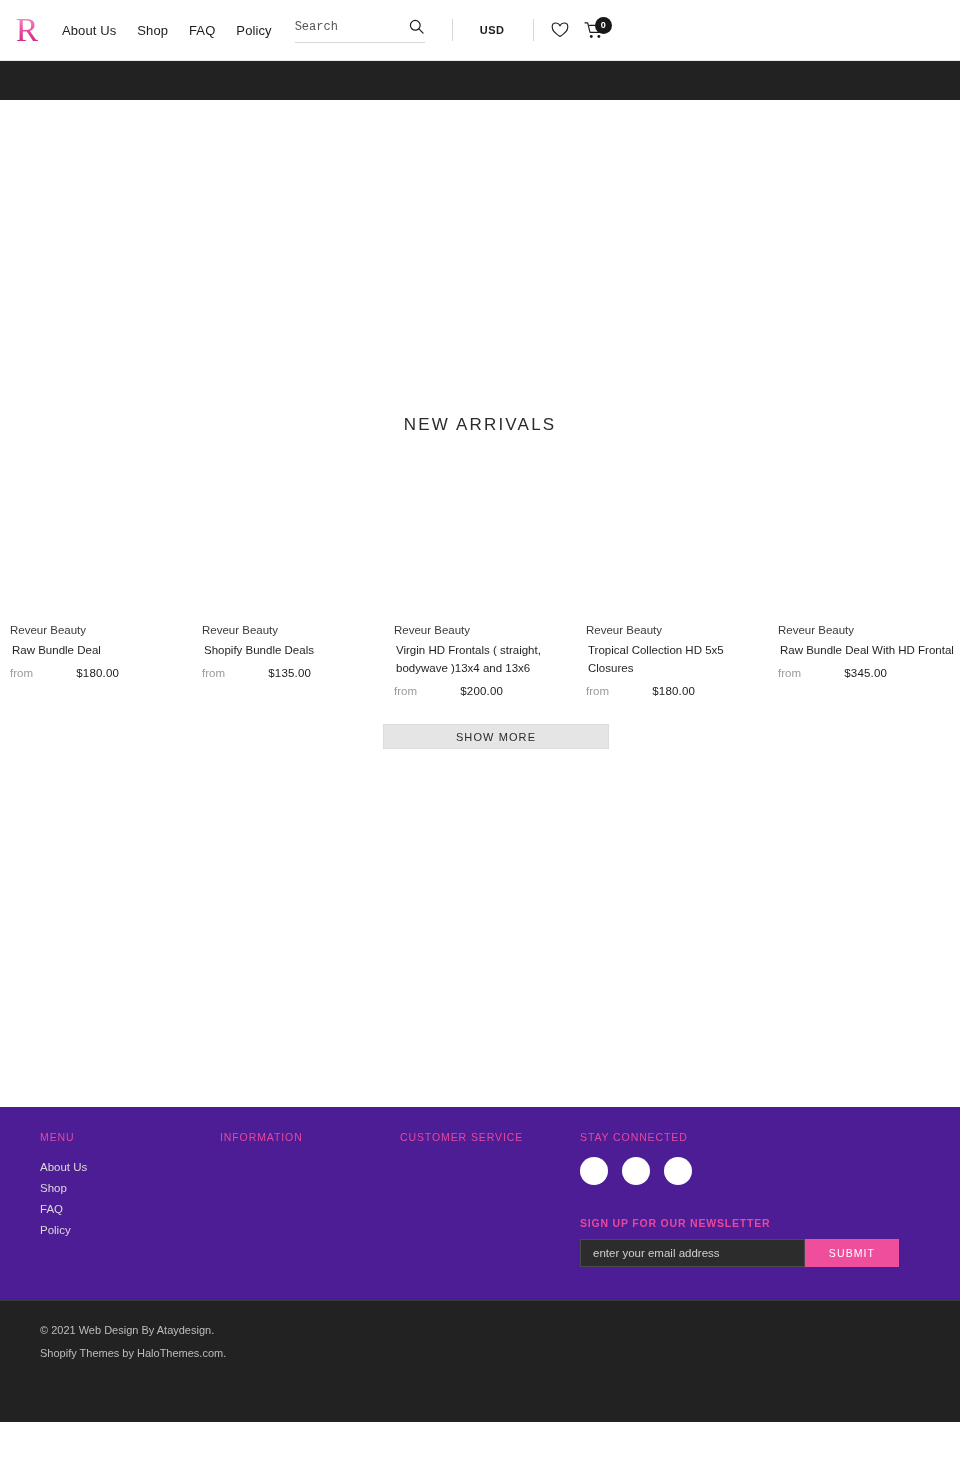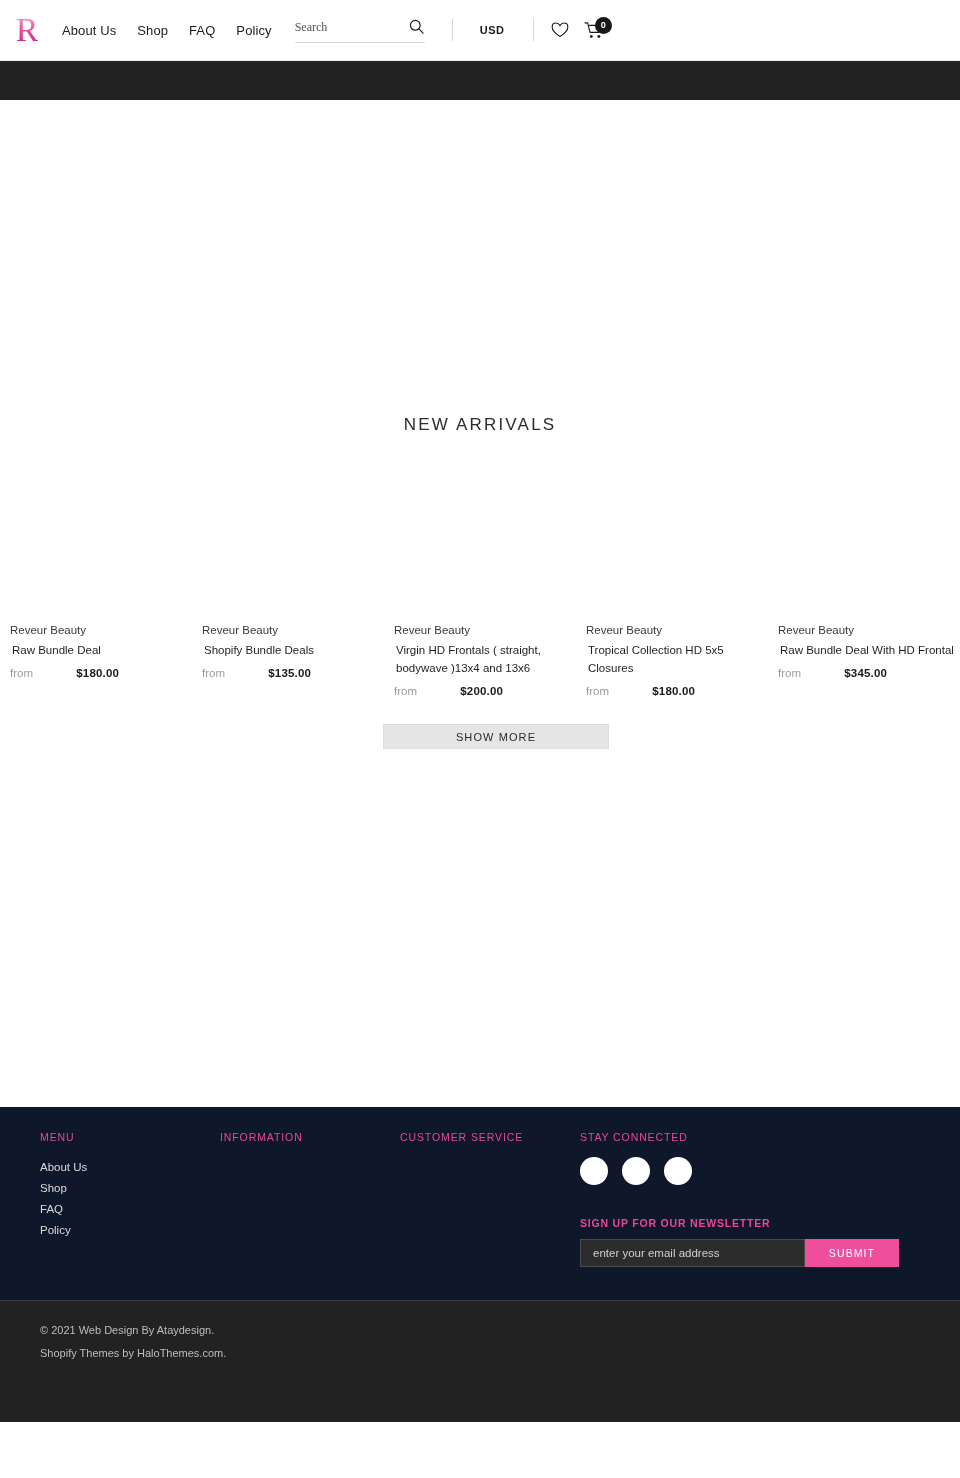--- a/index.html
+++ b/index.html
@@ -60,21 +60,21 @@
     padding-bottom: 5px;
     height: 26px;
   }
   .search-wrap input {
     border: 0;
     outline: 0;
     font-size: 12px;
     color: #444;
     background: transparent;
     width: 104px;
-    font-family: Liberation Serif, serif;
+    font-family: Liberation Mono, monospace;
   }
   .search-wrap input::placeholder { color: #555; }
   .search-btn {
     position: absolute;
     right: 0; top: 1px;
     width: 16px; height: 16px;
     border: 0; background: transparent;
     cursor: pointer; padding: 0;
     display: flex; align-items: center; justify-content: center;
   }
@@ -152,42 +152,42 @@
     line-height: 18px;
     margin-top: 1px;
     padding: 0 2px;
   }
   .product-price {
     margin-top: 5px;
     font-size: 11.5px;
     line-height: 18px;
   }
   .price-from { color: #9a9a9a; }
-  .price-amount { color: #1b1b1b; font-weight: bold; letter-spacing: .2px; padding-left: 40px; }
+  .price-amount { color: #1b1b1b; font-weight: normal; letter-spacing: .2px; padding-left: 40px; }
 
   .showmore-wrap { display: flex; justify-content: center; margin-top: 24px; }
   .showmore {
     width: 226px;
     height: 25px;
     border: 1px solid #ddd;
     background: #e5e5e5;
     font-size: 11px;
     letter-spacing: 1.1px;
     color: #2a2a2a;
     cursor: pointer;
     font-family: "Liberation Sans", sans-serif;
     display: flex; align-items: center; justify-content: center; margin-left: 32px;
   }
 
   
   .spacer { height: 358px; background:#fff; }
 
   
   .footer {
-    background: #0f172a;
+    background: #4c1d95;
     padding: 24px 40px 0 40px;
     height: 193px;
   }
   .footer-cols { display: flex; }
   .col-menu { width: 180px; }
   .col-info { width: 180px; }
   .col-cs   { width: 180px; }
   .col-social { width: 340px; }
   .footer-head {
     color: #e8489b;

